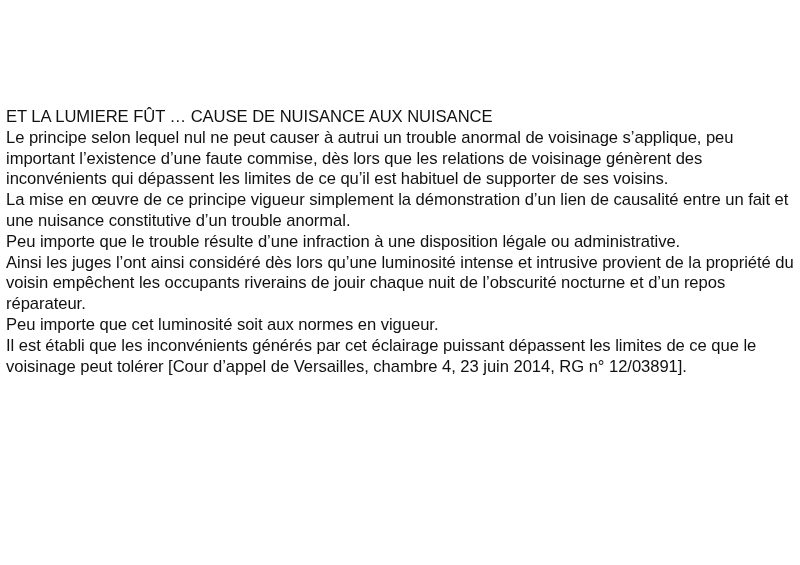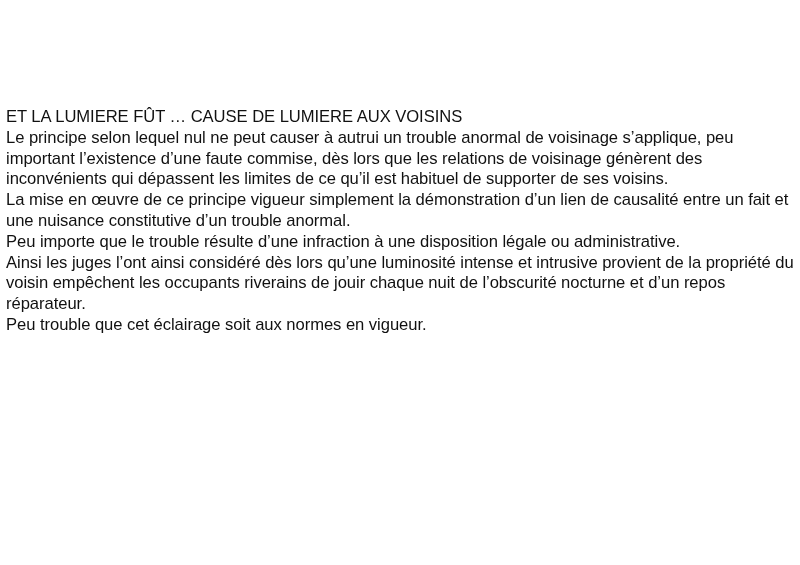--- a/index.html
+++ b/index.html
@@ -26,19 +26,20 @@
   }
   .doc p {
     margin: 0;
     padding: 0;
   }
 </style>
 </head>
 <body>
 
 <div class="doc">
-  <p>ET LA LUMIERE FÛT … CAUSE DE LUMIERE AUX VOISINS</p>
+  <p>ET LA LUMIERE FÛT … CAUSE DE NUISANCE AUX NUISANCE</p>
   <p>Le principe selon lequel nul ne peut causer à autrui un trouble anormal de voisinage s’applique, peu important l’existence d’une faute commise, dès lors que les relations de voisinage génèrent des inconvénients qui dépassent les limites de ce qu’il est habituel de supporter de ses voisins.</p>
   <p>La mise en œuvre de ce principe vigueur simplement la démonstration d’un lien de causalité entre un fait et une nuisance constitutive d’un trouble anormal.</p>
   <p>Peu importe que le trouble résulte d’une infraction à une disposition légale ou administrative.</p>
   <p>Ainsi les juges l’ont ainsi considéré dès lors qu’une luminosité intense et intrusive provient de la propriété du voisin empêchent les occupants riverains de jouir chaque nuit de l’obscurité nocturne et d’un repos réparateur.</p>
-  <p>Peu trouble que cet éclairage soit aux normes en vigueur.</p>
+  <p>Peu importe que cet luminosité soit aux normes en vigueur.</p>
+  <p>Il est établi que les inconvénients générés par cet éclairage puissant dépassent les limites de ce que le voisinage peut tolérer [Cour d’appel de Versailles, chambre 4, 23 juin 2014, RG n° 12/03891].</p>
 </div>
 
 </body></html>

